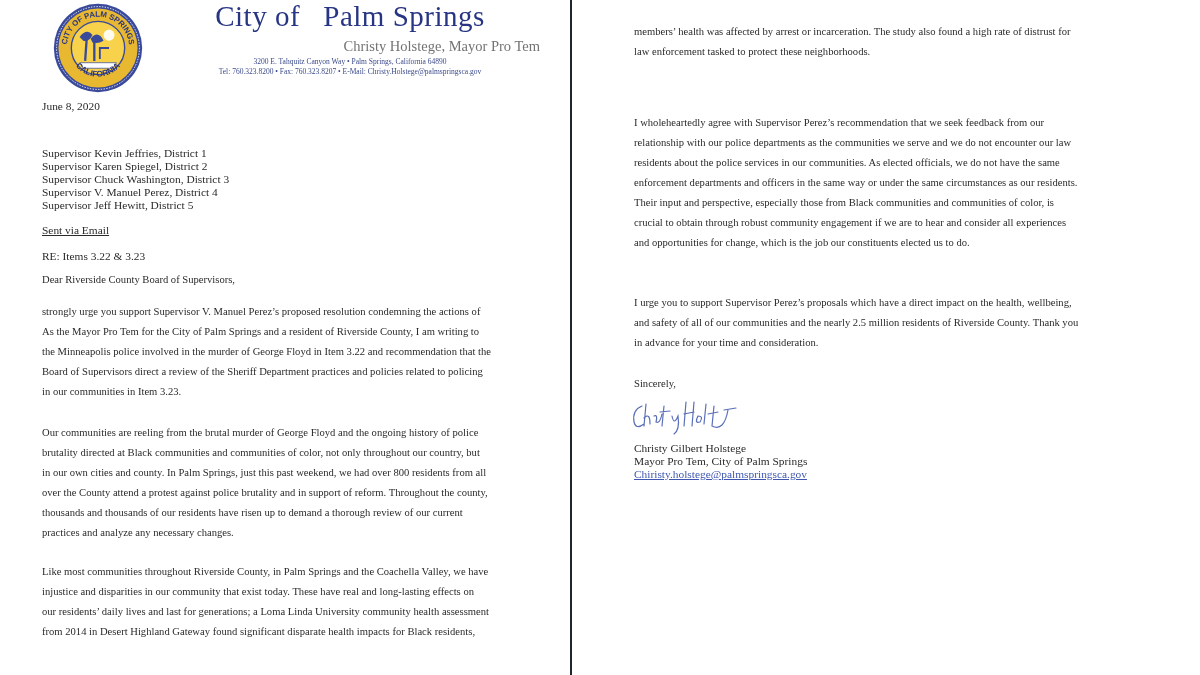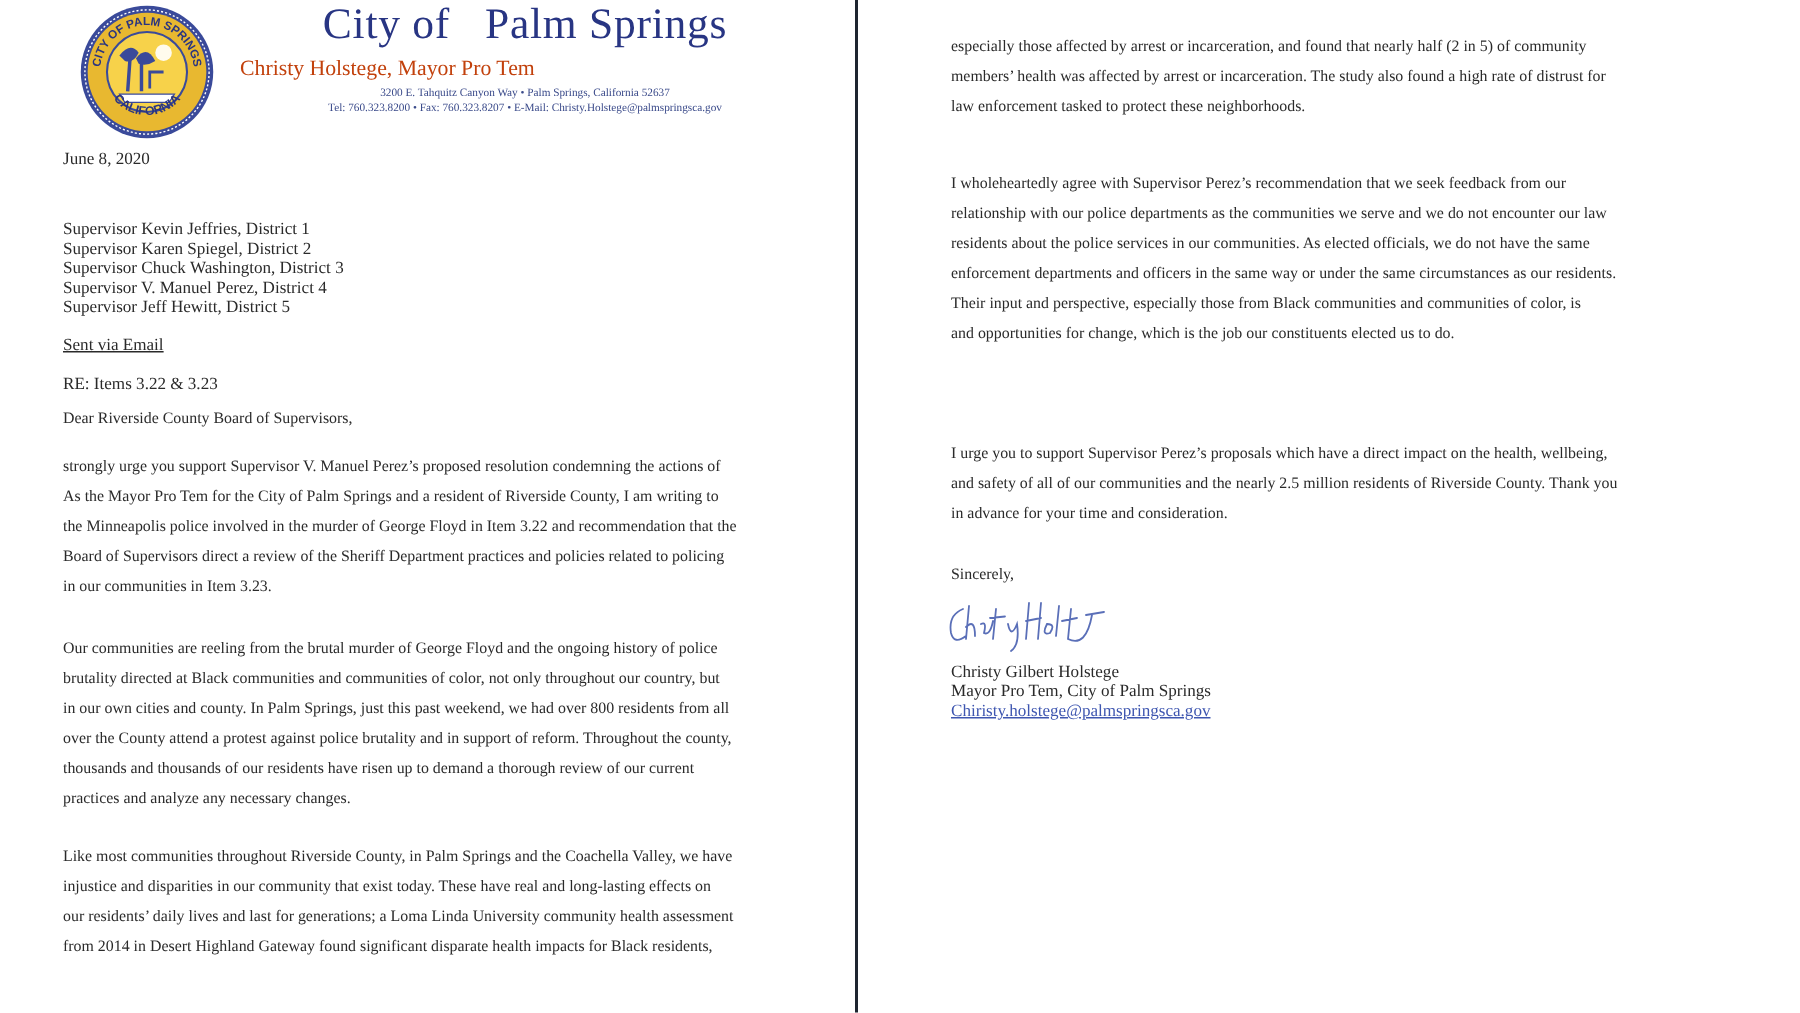--- a/index.html
+++ b/index.html
@@ -22,22 +22,22 @@
 
     
     .seal {
       position: absolute; left: 52px; top: 2px; width: 92px; height: 92px;
     }
     .lh-title {
       position: absolute; left: 160px; top: 0px; width: 380px; text-align: center;
       font-size: 29px; color: #283583; letter-spacing: 0.5px; white-space: pre;
     }
     .lh-sub {
-      position: absolute; left: 160px; top: 38px; width: 380px; text-align: left;
-      font-size: 14.5px; color: #c2410c;
+      position: absolute; left: 160px; top: 38px; width: 380px; text-align: right;
+      font-size: 14.5px; color: #737373;
     }
     .lh-addr, .lh-contact {
       position: absolute; left: 148px; width: 404px; text-align: center;
       font-size: 7.5px; color: #3a4a8a; white-space: nowrap;
     }
     .lh-addr { top: 57px; }
     .lh-contact { top: 67px; }
 
     .txt { position: absolute; font-size: 10.6px; line-height: 20px; white-space: nowrap; }
     .blk { position: absolute; font-size: 11.4px; line-height: 13px; white-space: nowrap; }
@@ -83,21 +83,21 @@
     <text font-size="8.5" font-weight="bold" fill="#2a3580" font-family="Liberation Sans, sans-serif">
       <textPath href="#topArc" startOffset="50%" text-anchor="middle">CITY OF PALM SPRINGS</textPath>
     </text>
     <text font-size="9" font-weight="bold" fill="#2a3580" font-family="Liberation Sans, sans-serif">
       <textPath href="#botArc" startOffset="50%" text-anchor="middle">CALIFORNIA</textPath>
     </text>
   </svg>
 
   <div class="lh-title">City of   Palm Springs</div>
   <div class="lh-sub">Christy Holstege, Mayor Pro Tem</div>
-  <div class="lh-addr">3200 E. Tahquitz Canyon Way • Palm Springs, California 52637</div>
+  <div class="lh-addr">3200 E. Tahquitz Canyon Way • Palm Springs, California 64890</div>
   <div class="lh-contact">Tel: 760.323.8200 • Fax: 760.323.8207 • E-Mail: Christy.Holstege@palmspringsca.gov</div>
 
   <div class="blk date">June 8, 2020</div>
 
   <div class="blk addressees">
     <span class="line">Supervisor Kevin Jeffries, District 1</span>
     <span class="line">Supervisor Karen Spiegel, District 2</span>
     <span class="line">Supervisor Chuck Washington, District 3</span>
     <span class="line">Supervisor V. Manuel Perez, District 4</span>
     <span class="line">Supervisor Jeff Hewitt, District 5</span>
@@ -130,31 +130,31 @@
     <span class="line">our residents’ daily lives and last for generations; a Loma Linda University community health assessment</span>
     <span class="line">from 2014 in Desert Highland Gateway found significant disparate health impacts for Black residents,</span>
   </div>
 </div>
 
 <div class="divider"></div>
 
 <div class="page page-right"></div>
 
 <div class="txt rp1">
-  <span class="line">especially those affected by arrest or incarceration, and found that nearly half (2 in 5) of community</span>
   <span class="line">members’ health was affected by arrest or incarceration. The study also found a high rate of distrust for</span>
   <span class="line">law enforcement tasked to protect these neighborhoods.</span>
 </div>
 
 <div class="txt rp2">
   <span class="line">I wholeheartedly agree with Supervisor Perez’s recommendation that we seek feedback from our</span>
   <span class="line">relationship with our police departments as the communities we serve and we do not encounter our law</span>
   <span class="line">residents about the police services in our communities. As elected officials, we do not have the same</span>
   <span class="line">enforcement departments and officers in the same way or under the same circumstances as our residents.</span>
   <span class="line">Their input and perspective, especially those from Black communities and communities of color, is</span>
+  <span class="line">crucial to obtain through robust community engagement if we are to hear and consider all experiences</span>
   <span class="line">and opportunities for change, which is the job our constituents elected us to do.</span>
 </div>
 
 <div class="txt rp3">
   <span class="line">I urge you to support Supervisor Perez’s proposals which have a direct impact on the health, wellbeing,</span>
   <span class="line">and safety of all of our communities and the nearly 2.5 million residents of Riverside County. Thank you</span>
   <span class="line">in advance for your time and consideration.</span>
 </div>
 
 <div class="txt closing">Sincerely,</div>

